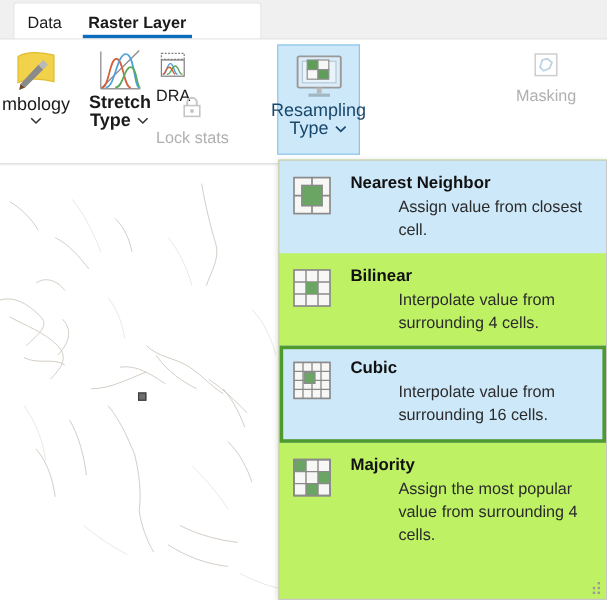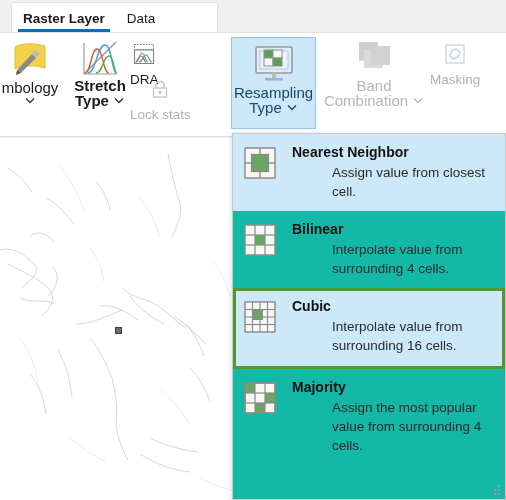--- a/index.html
+++ b/index.html
@@ -64,21 +64,21 @@
     position:absolute; display:flex; align-items:center; gap:7px;
     cursor:default; user-select:none;flex-direction:column;
   }
   .rowbtn .rlbl { font-size:13.5px; color:#1a1a1a; white-space:nowrap; }
   .rowbtn.disabled .rlbl { color:#b0b0b0; }
   #btn-dra { left:130px; top:10px; }
   #btn-lock { left:130px; top:45px; }
 
   
   #btn-resampling {
-    left:231px; top:4px; width:85px; height:92px;
+    left:231px; top:4px; width:69px; height:92px;
     background:#cde8f8; border:1px solid #8ec5e8;
     display:flex; flex-direction:column; align-items:center;
     padding-top:6px;
   }
   #btn-resampling .lbl { color:#18486b; }
 
   #btn-band { left:330px; top:4px; width:88px; }
   #btn-masking { left:430px; top:10px; }
 
   
@@ -98,21 +98,21 @@
   }
   .map-canvas { position:absolute; inset:0; }
   .map-marker {
     position:absolute; left:115px; top:189px; width:7px; height:7px;
     background:#6d6d6d; border:1px solid #3d3d3d;
   }
 
   
   .dropdown {
     position:absolute; left:232px; top:133px; width:274px; height:367px;
-    background:#14b8a6;
+    background:#bef264;
     border:1px solid #c8c8c8;
     box-shadow: 0 1px 5px rgba(0,0,0,0.18);
   }
   .menu-item {
     position:relative; display:flex; gap:11px;
     padding:9px 10px 10px 10px;
     cursor:default;
   }
   .menu-item.selected { background:#cde8f8; }
   .menu-item.focused {
@@ -137,25 +137,25 @@
 
   svg { display:block; }
 </style>
 </head>
 <body>
 
 <div id="app">
 
   <div class="tabbar">
     <div class="tabgroup">
+      <div class="tab">
+        <span>Data</span>
+      </div>
       <div class="tab active">
         <span>Raster Layer</span>
-      </div>
-      <div class="tab">
-        <span>Data</span>
       </div>
     </div>
     <div class="tabbar-underline"></div>
   </div>
 
   <div class="ribbon">
     <div class="ribbon-inner">
 
       <div class="rbtn" id="btn-symbology">
         <span>
@@ -238,38 +238,20 @@
         <span style="display:flex;align-items:center;gap:4px;">
           <span class="lbl">Type</span>
           <span>
             <svg width="12" height="9" viewBox="0 0 12 9">
                 <path d="M2 2.5 L6 6.5 L10 2.5" fill="none" stroke="#18486b" stroke-width="1.4"></path>
               </svg>
           </span>
         </span>
       </div>
 
-      <div class="rbtn disabled" id="btn-band">
-        <span>
-          <svg width="44" height="42" viewBox="0 0 44 42">
-            <rect x="7" y="5" width="19" height="19" fill="#cfcfcf"></rect>
-            <rect x="12" y="12" width="19" height="19" fill="#dadada"></rect>
-            <rect x="19" y="9" width="19" height="19" fill="#d2d2d2"></rect>
-          </svg>
-        </span>
-        <span class="lbl">Band</span>
-        <span style="display:flex;align-items:center;gap:4px;">
-          <span class="lbl">Combination</span>
-          <span>
-            <svg width="12" height="9" viewBox="0 0 12 9">
-                <path d="M2 2.5 L6 6.5 L10 2.5" fill="none" stroke="#b6b6b6" stroke-width="1.3"></path>
-              </svg>
-          </span>
-        </span>
-      </div>
 
       <div class="rowbtn disabled" id="btn-masking">
         <span>
           <svg width="22" height="22" viewBox="0 0 22 22">
             <rect x="2" y="2" width="18" height="18" fill="#ffffff" stroke="#cccccc" stroke-width="1.2"></rect>
             <path d="M6 13 L8 7 L12 6 L16 9 L14 14 L9 16 Z" fill="none" stroke="#bdd4e4" stroke-width="1.5"></path>
           </svg>
         </span>
         <span class="rlbl">Masking</span>
       </div>

